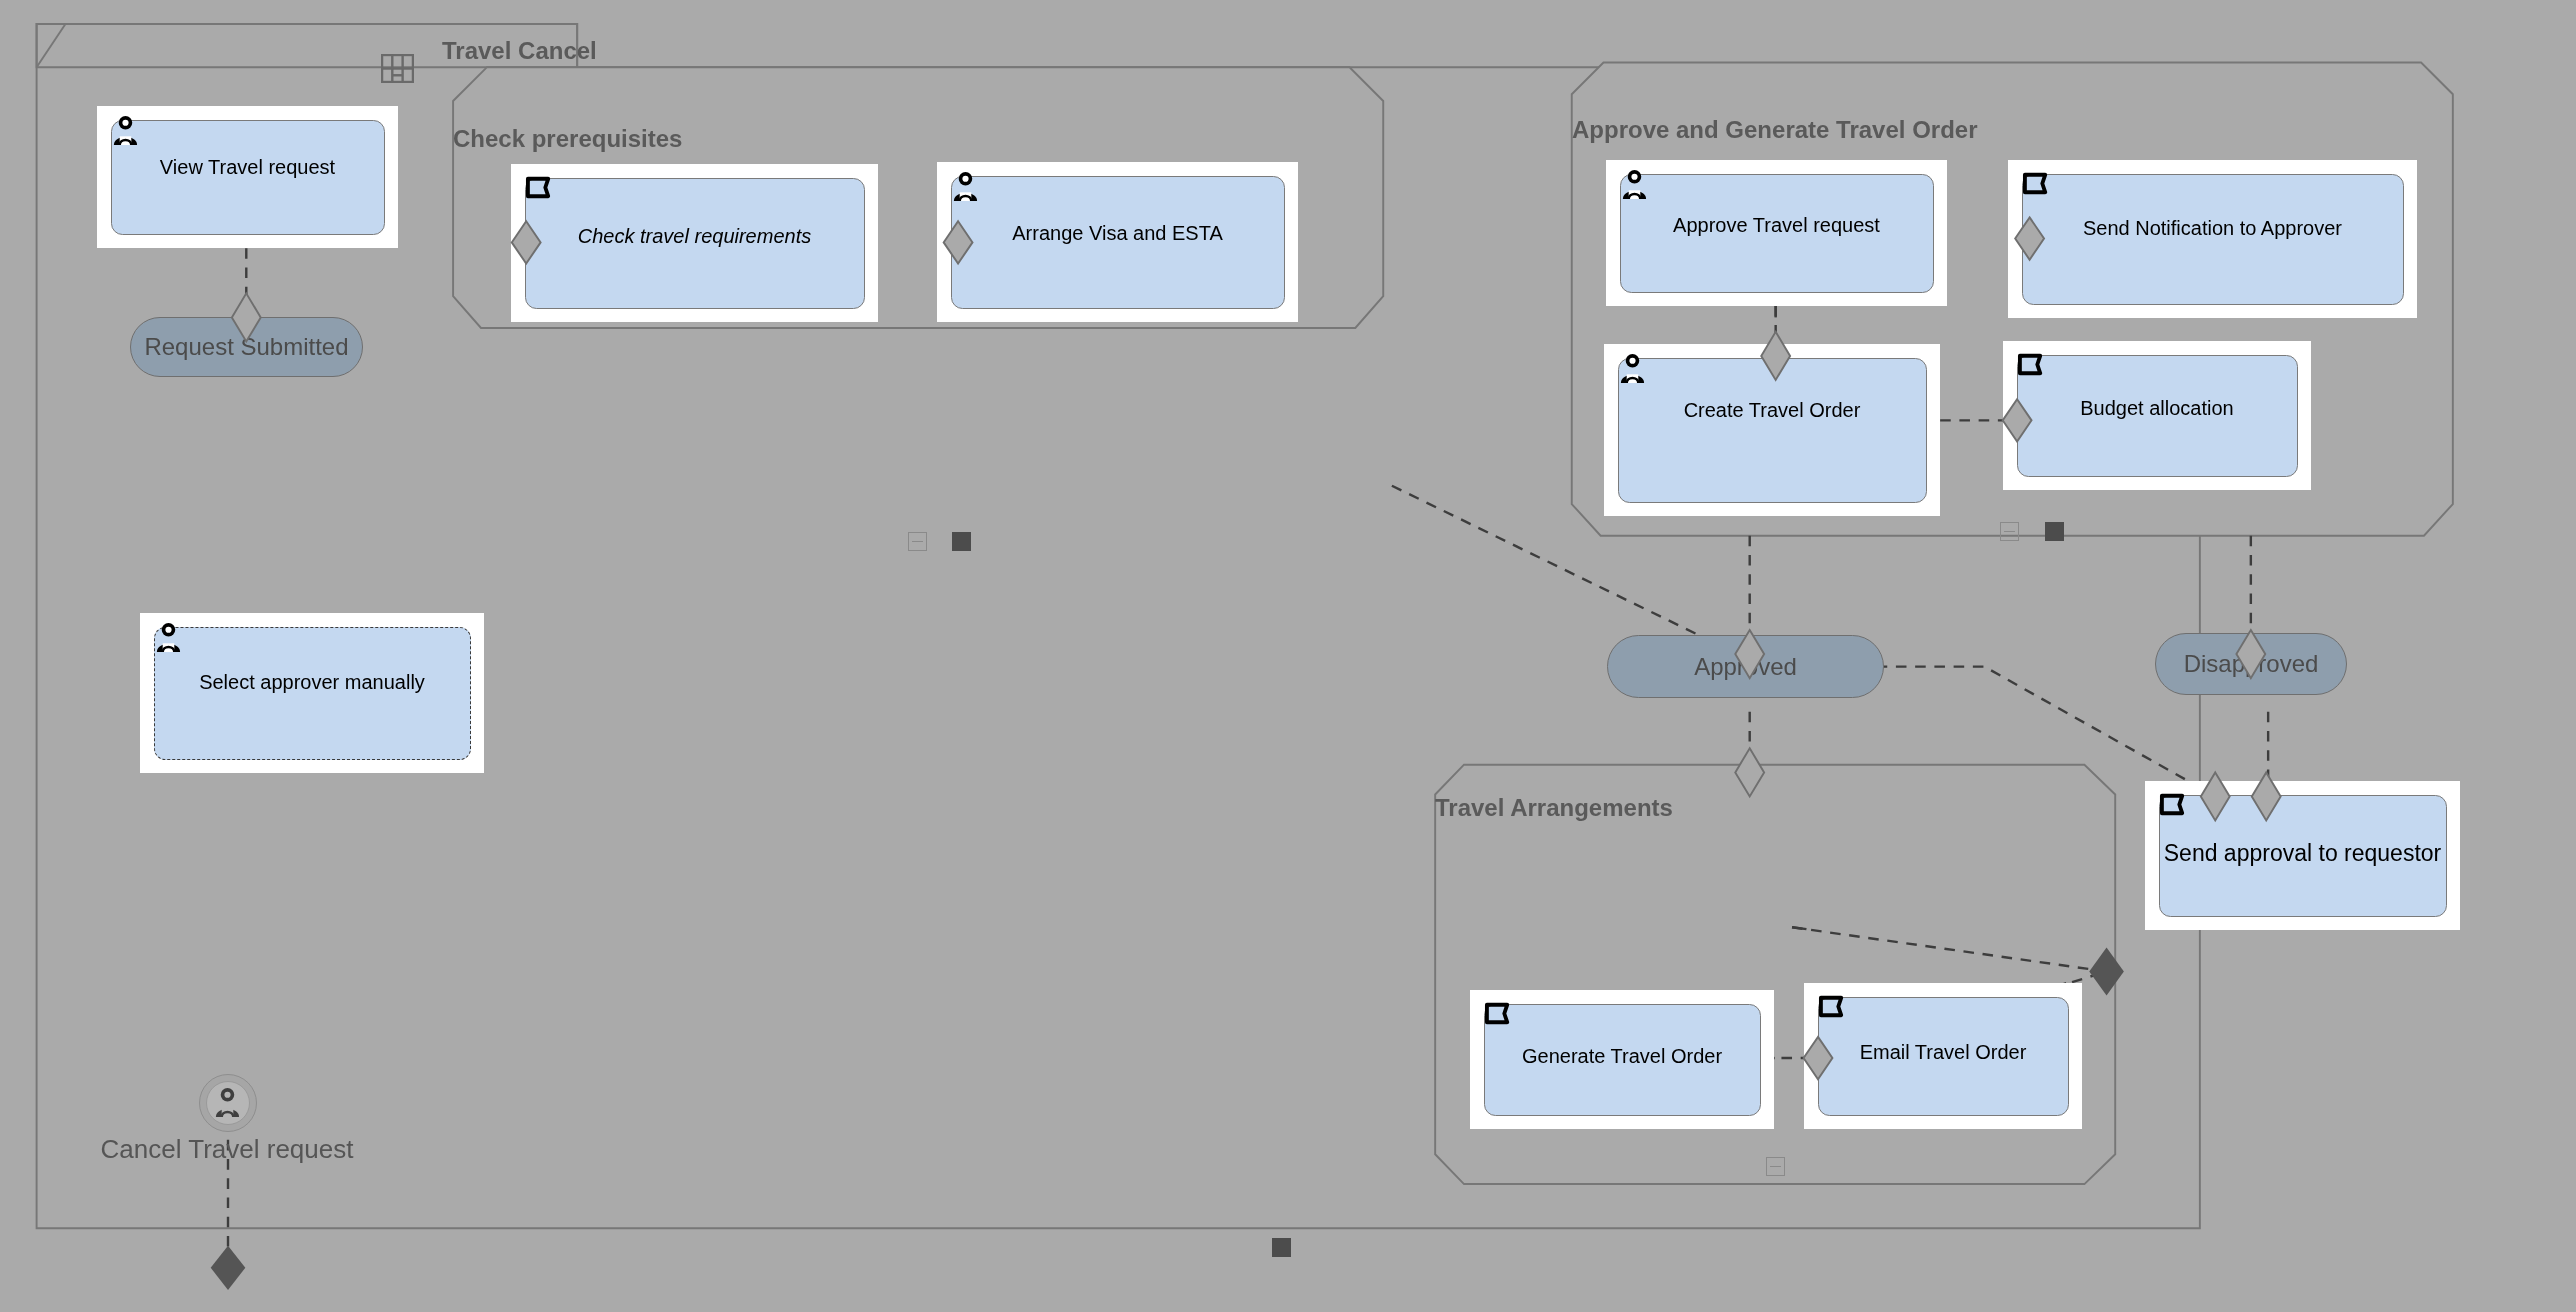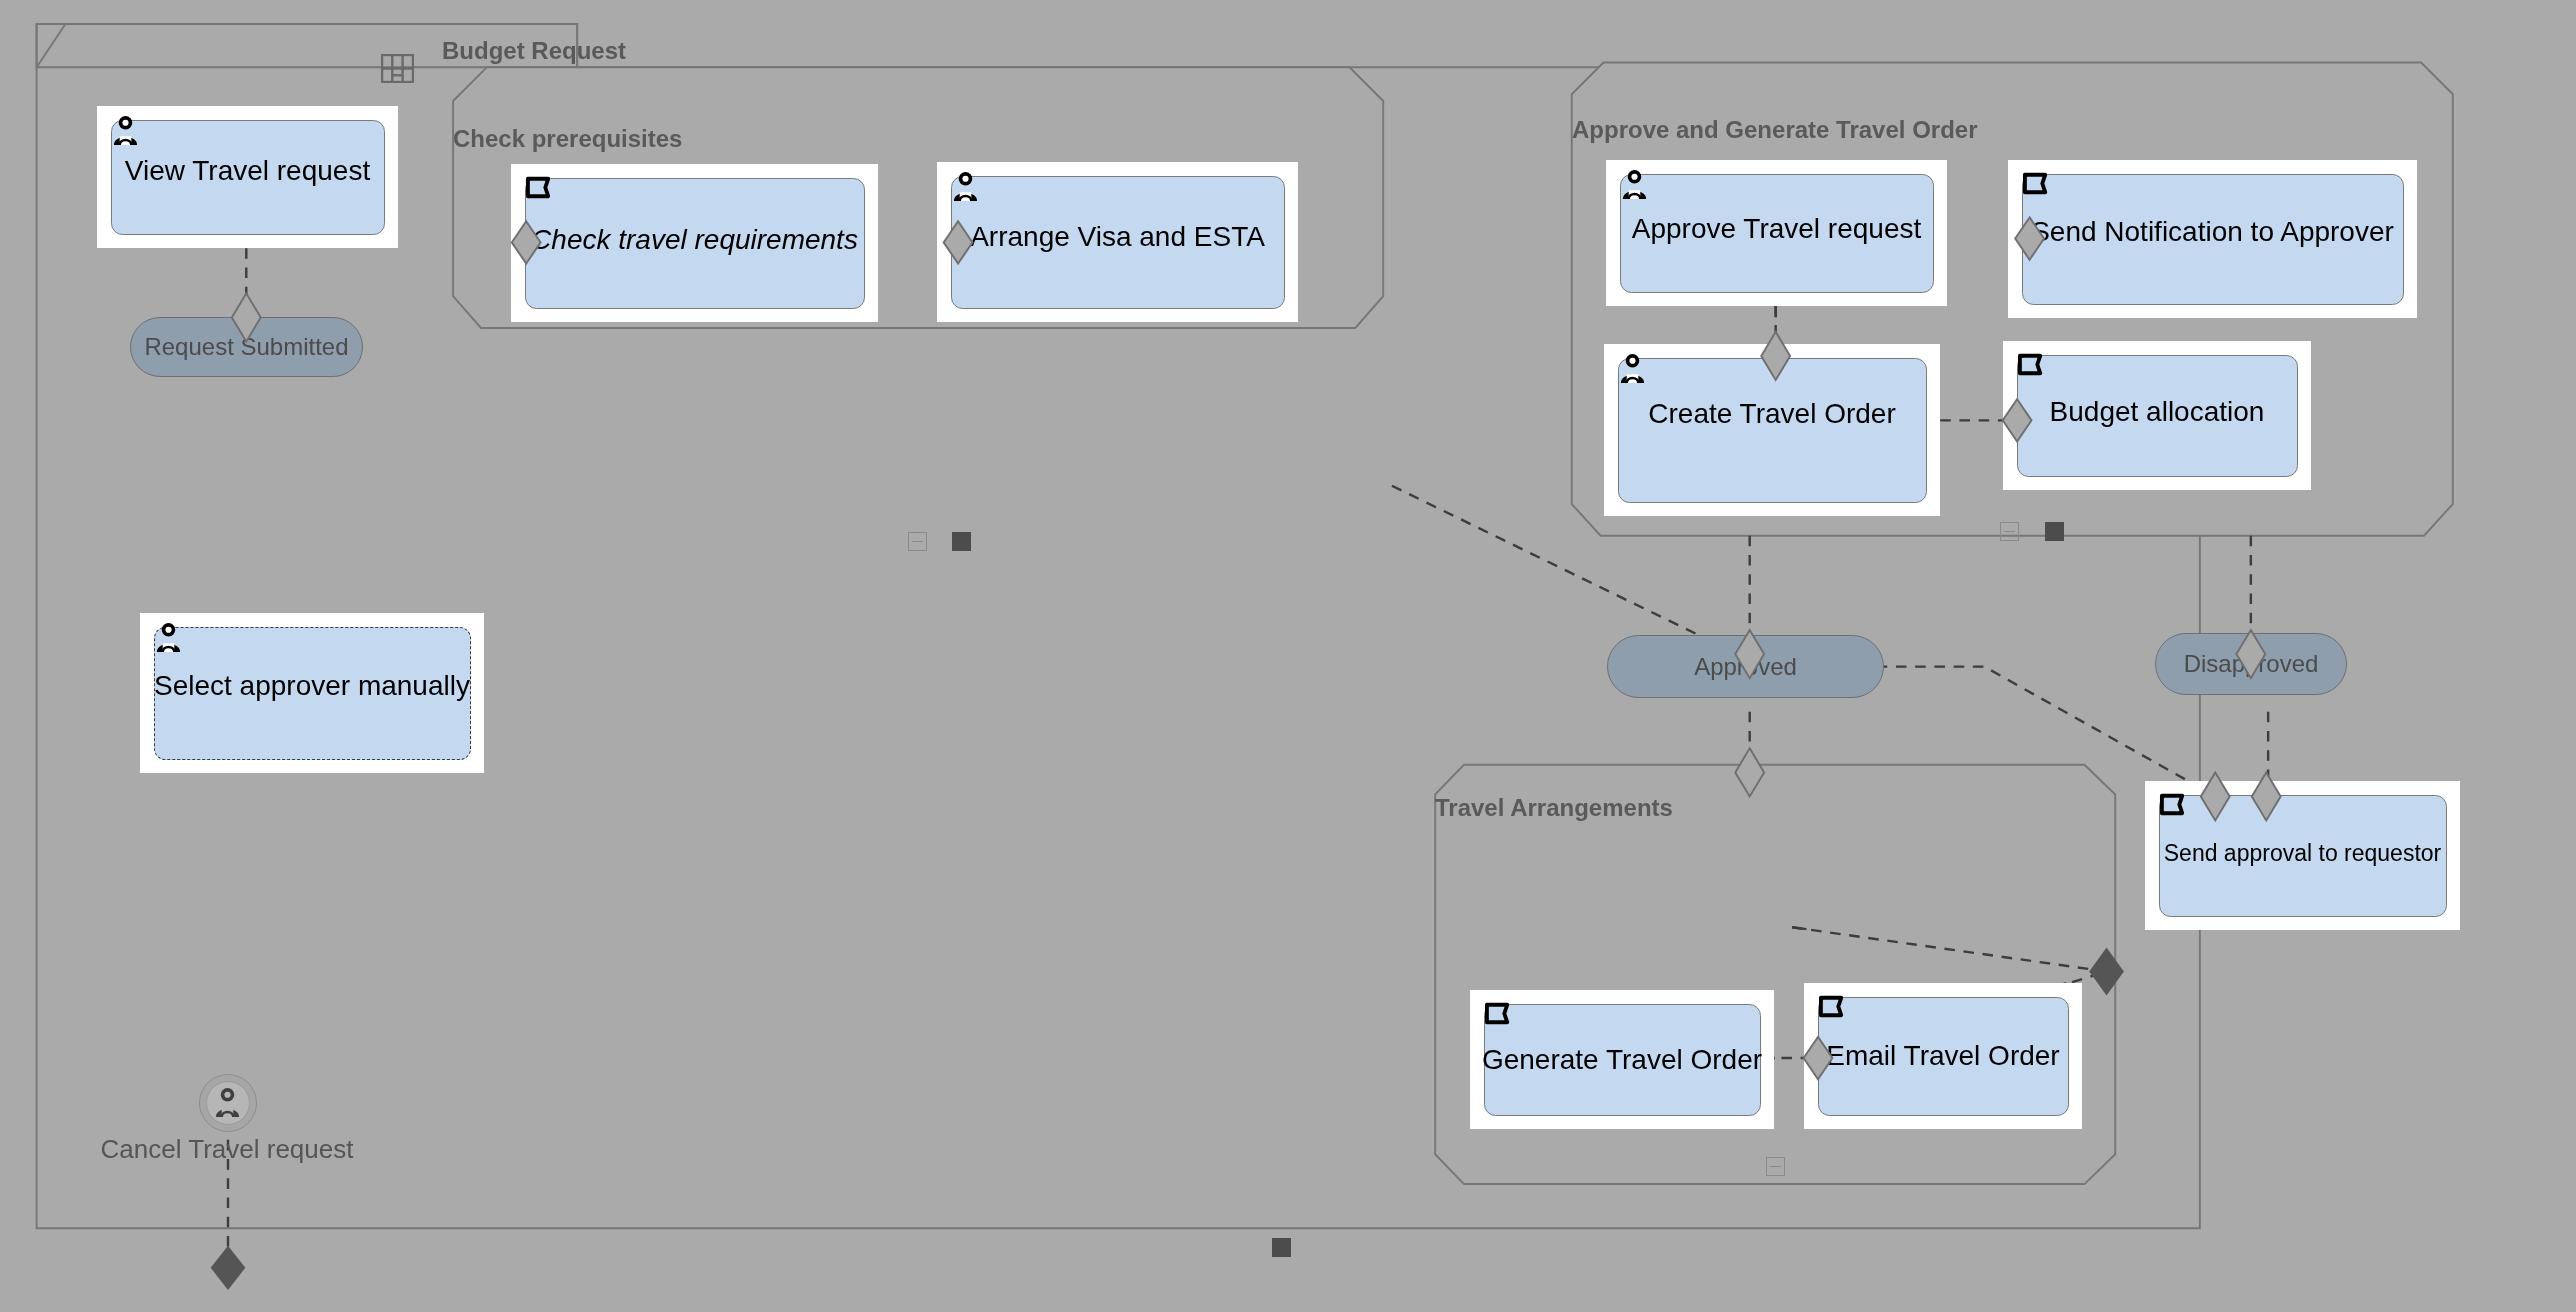--- a/index.html
+++ b/index.html
@@ -22,21 +22,21 @@
   }
   .node .body{
     position:absolute;left:13.5px;top:13.5px;right:13.5px;bottom:13.5px;
     background:#c4d8f0;border:1.9px solid #7a7a7a;border-radius:11.5px;
     box-sizing:border-box;
   }
   .node.dashed .body{border:1.9px dashed #3a3a3a;}
   .node .glyph{position:absolute;left:13.5px;top:8.7px;width:29px;height:29px;}
   .node .label{
     position:absolute;left:0;right:0;
-    font-size:28px;color:#000000;text-align:center;
+    font-size:20px;color:#000000;text-align:center;
     line-height:1.1;padding:0 5.8px;box-sizing:border-box;
     white-space:nowrap;
   }
   .node .label.wide{padding:0 1.9px;}
 
   
   .grouptitle{
     position:absolute;z-index:12;font-size:24px;font-weight:bold;
     color:#5a5a5a;white-space:nowrap;
   }
@@ -164,21 +164,21 @@
 
   <div class="gridicon" style="left:381px;top:54px;">
     <svg viewBox="0 0 34 30" width="33" height="29">
       <rect x="1" y="1" width="32" height="28" fill="none" stroke="#6a6a6a" stroke-width="2.5"></rect>
       <line x1="1" y1="15" x2="33" y2="15" stroke="#6a6a6a" stroke-width="2.5"></line>
       <line x1="11.6" y1="1" x2="11.6" y2="29" stroke="#6a6a6a" stroke-width="2.5"></line>
       <line x1="22.3" y1="1" x2="22.3" y2="29" stroke="#6a6a6a" stroke-width="2.5"></line>
       <line x1="11.6" y1="22" x2="22.3" y2="22" stroke="#6a6a6a" stroke-width="2.5"></line>
     </svg>
   </div>
-  <div class="grouptitle" style="left:0;top:37px;width:1058px;text-align:left;padding-left:442px;">Budget Request</div>
+  <div class="grouptitle" style="left:0;top:37px;width:1058px;text-align:left;padding-left:442px;">Travel Cancel</div>
   <div class="sqicon" style="left:1272px;top:1238px;"></div>
 
   <div class="grouptitle" style="left:453px;top:125px;width:930px;">Check prerequisites</div>
   <div class="boxicon" style="left:908px;top:532px;"></div>
   <div class="sqicon" style="left:952px;top:532px;"></div>
 
   <div class="grouptitle" style="left:1572px;top:116px;width:881px;">Approve and Generate Travel Order</div>
   <div class="boxicon" style="left:2000px;top:522px;"></div>
   <div class="sqicon" style="left:2045px;top:522px;"></div>
 

